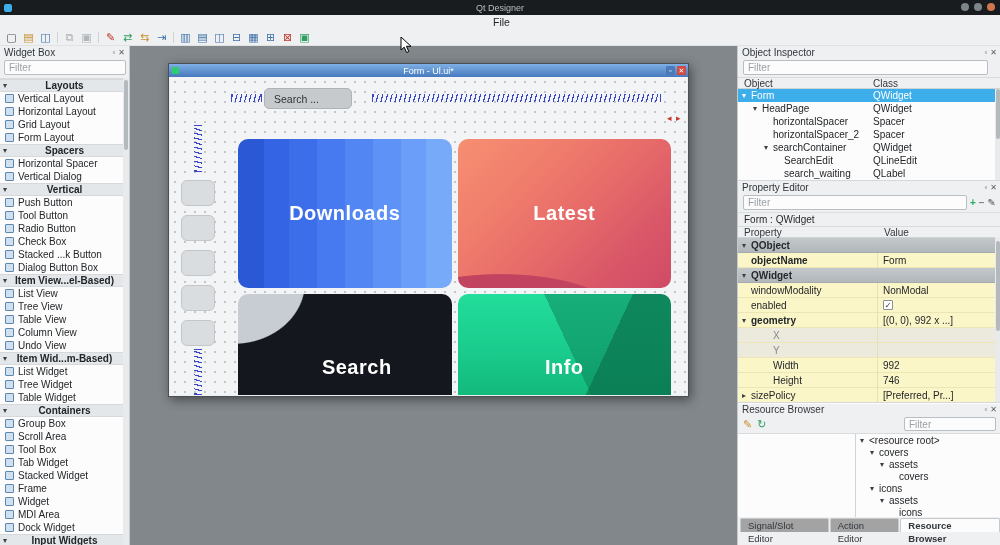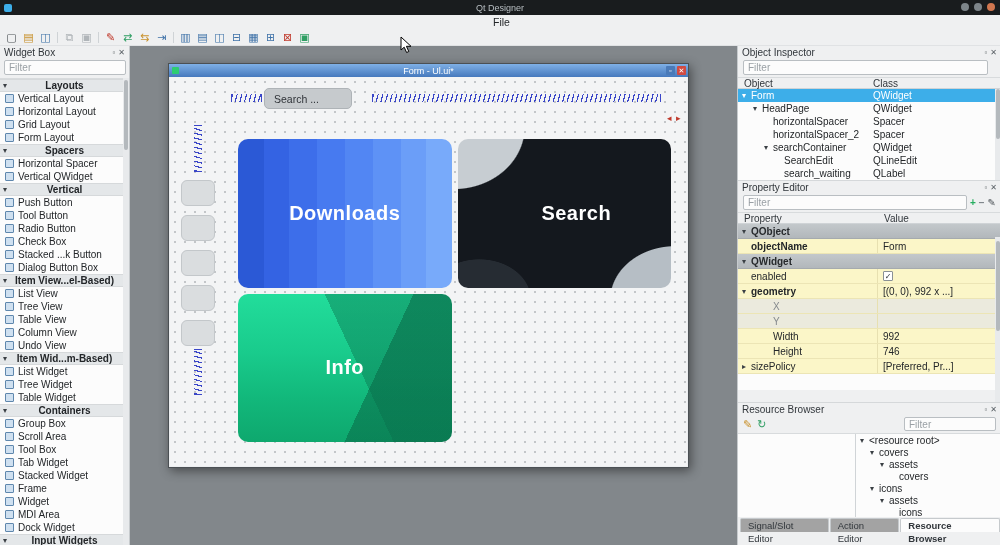--- a/index.html
+++ b/index.html
@@ -57,21 +57,21 @@
     border-top:1px solid #d6d9db; border-bottom:1px solid #d6d9db; font-weight:bold; position:relative; }
   .wb-row.k-section .wb-arrow { position:absolute; left:3px; font-size:8px; color:#3b4045; }
   .wb-icon { width:9px; height:9px; margin-right:4px; background:#cfe0f0;
     border:1px solid #5f87ad; border-radius:1px; flex:0 0 auto; }
   .wb-scroll { top:32px; bottom:0; }
   .wb-scroll .handle { top:2px; height:70px; }
 
   
   .mdi { position:absolute; left:130px; top:46px; width:607px; height:499px;
     background:#82878b; overflow:hidden; }
-  .formwin { position:absolute; left:38px; top:17px; width:521px; height:405px;
+  .formwin { position:absolute; left:38px; top:17px; width:521px; height:334px;
     background:#eceef0; border:1px solid #4b5054; box-shadow:2px 3px 10px rgba(0,0,0,.45); }
   .form-titlebar { height:13px; background:linear-gradient(#7fb0e6,#4679bd);
     display:flex; align-items:center; justify-content:center; color:#fff; font-size:9px; position:relative; }
   .form-app-icon { position:absolute; left:3px; top:3px; width:7px; height:7px; background:#2ecc71; border-radius:1px; }
   .form-win-btns { position:absolute; right:2px; top:2px; display:flex; gap:2px; }
   .fwb { width:9px; height:9px; font-size:7px; line-height:9px; text-align:center; color:#fff; border-radius:1px; }
   .fwb.max { background:#4a7ab8; }
   .fwb.close { background:#d14b42; }
   .form-content { position:absolute; left:1px; right:1px; top:13px; bottom:1px;
     background:#f3f4f5;
@@ -315,21 +315,21 @@
 
         <div class="wb-row k-item">
 
           <span class="wb-icon"></span>
           <span class="wb-label">Horizontal Spacer</span>
         </div>
 
         <div class="wb-row k-item">
 
           <span class="wb-icon"></span>
-          <span class="wb-label">Vertical QWidget</span>
+          <span class="wb-label">Vertical Dialog</span>
         </div>
 
         <div class="wb-row k-section">
           <span class="wb-arrow">▾</span>
 
           <span class="wb-label">Vertical</span>
         </div>
 
         <div class="wb-row k-item">
 
@@ -524,20 +524,23 @@
             <div class="side-item"></div>
           </div>
         <div class="vspacer" style="left:24px; top:272px; height:46px;"></div>
 
         <div class="cards-grid">
 
             <div class="card t-downloads">
               <span class="card-label">Downloads</span>
             </div>
 
+            <div class="card t-latest">
+              <span class="card-label">Latest</span>
+            </div>
 
             <div class="card t-search">
               <span class="card-label">Search</span>
             </div>
 
             <div class="card t-info">
               <span class="card-label">Info</span>
             </div>
           </div>
       </div>
@@ -615,20 +618,21 @@
           <span class="dock-btn">▫</span>
           <span class="dock-btn">✕</span>
         </span>
       </div>
       <div class="pe-filter-row">
         <input class="filter-input" placeholder="Filter" style="">
         <span class="pe-ico plus">+</span>
         <span class="pe-ico minus">−</span>
         <span class="pe-ico pencil">✎</span>
       </div>
+      <div class="pe-context">Form : QWidget</div>
       <div class="colhead">
         <span class="c1">Property</span>
         <span class="c2" style="left:146px;">Value</span>
       </div>
       <div class="pe-rows">
 
           <div class="pe-row k-group">
             <span class="pe-name-cell">
               <span class="tree-arrow">▾</span>
               <span class="pe-name">QObject</span>
@@ -648,20 +652,30 @@
           </div>
 
           <div class="pe-row k-group">
             <span class="pe-name-cell">
               <span class="tree-arrow">▾</span>
               <span class="pe-name">QWidget</span>
             </span>
 
           </div>
 
+          <div class="pe-row k-prop">
+            <span class="pe-name-cell">
+              <span class="tree-arrow"></span>
+              <span class="pe-name">windowModality</span>
+            </span>
+            <span class="pe-value">
+
+              <span class="pe-val-text">NonModal</span>
+            </span>
+          </div>
 
           <div class="pe-row check k-prop">
             <span class="pe-name-cell">
               <span class="tree-arrow"></span>
               <span class="pe-name">enabled</span>
             </span>
             <span class="pe-value">
               <span class="pe-check">✓</span>
               <span class="pe-val-text"></span>
             </span>

